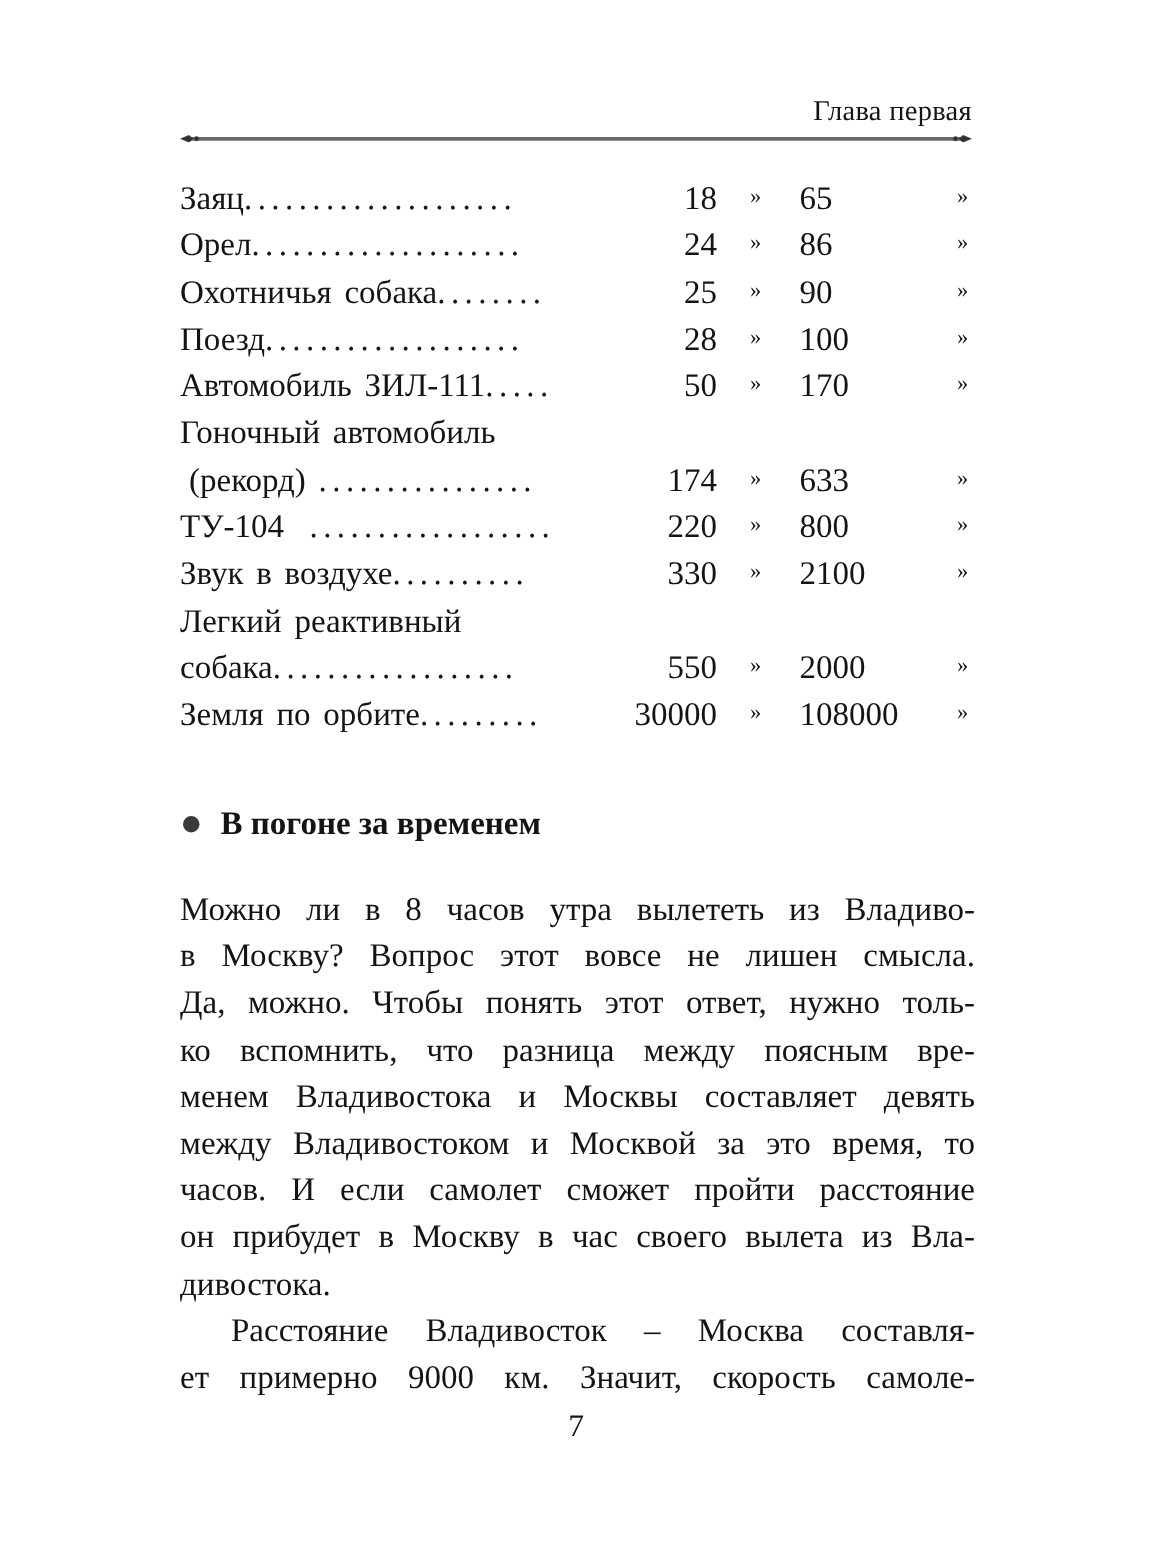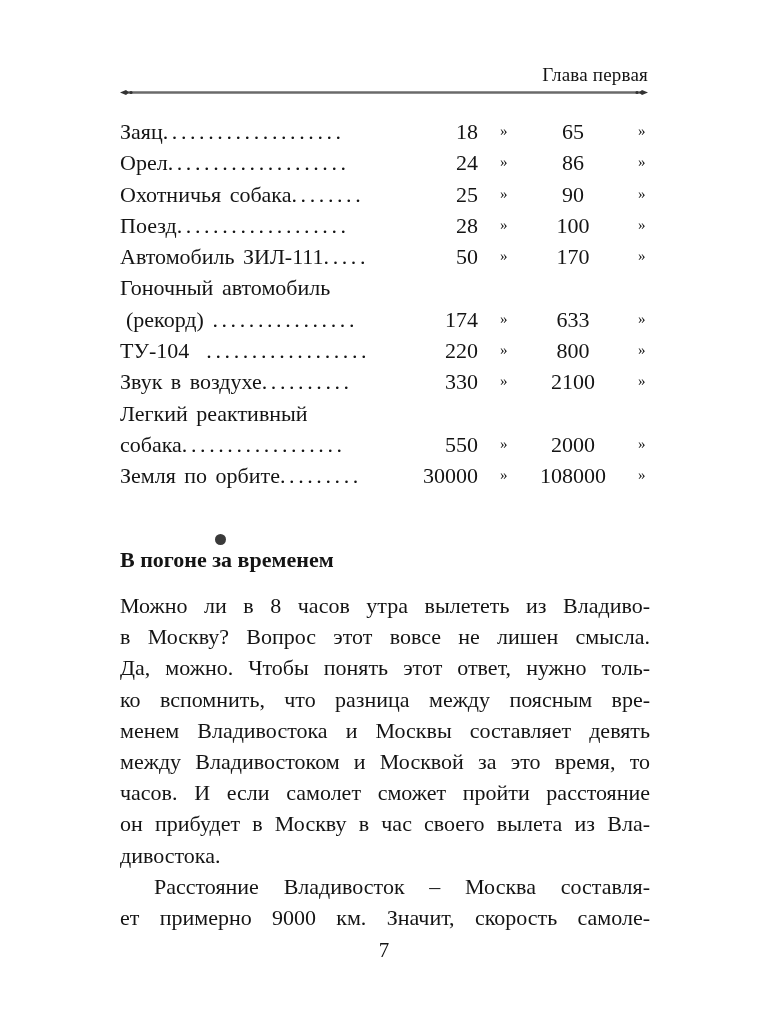--- a/index.html
+++ b/index.html
@@ -72,39 +72,38 @@
       position: absolute;
       left: 380px;
       top: 0;
       font-size: 15px;
     }
     .trow .v2 {
       position: absolute;
       left: 413px;
       width: 80px;
       top: 0;
-      text-align: center;
+      text-align: left;
     }
     .trow .q2 {
       position: absolute;
       left: 518px;
       top: 0;
       font-size: 15px;
     }
 
     .section-heading {
       position: absolute;
       left: 120px;
       top: 534px;
       font-size: 22px;
       line-height: 30px;
       font-weight: bold;
       display: flex;
       align-items: center;
-      flex-direction: column;
     }
     .bullet {
       display: inline-block;
       width: 11px;
       height: 11px;
       border-radius: 50%;
       background: #3a3a3a;
       margin-right: 14px;
       margin-left: 2px;
     }

